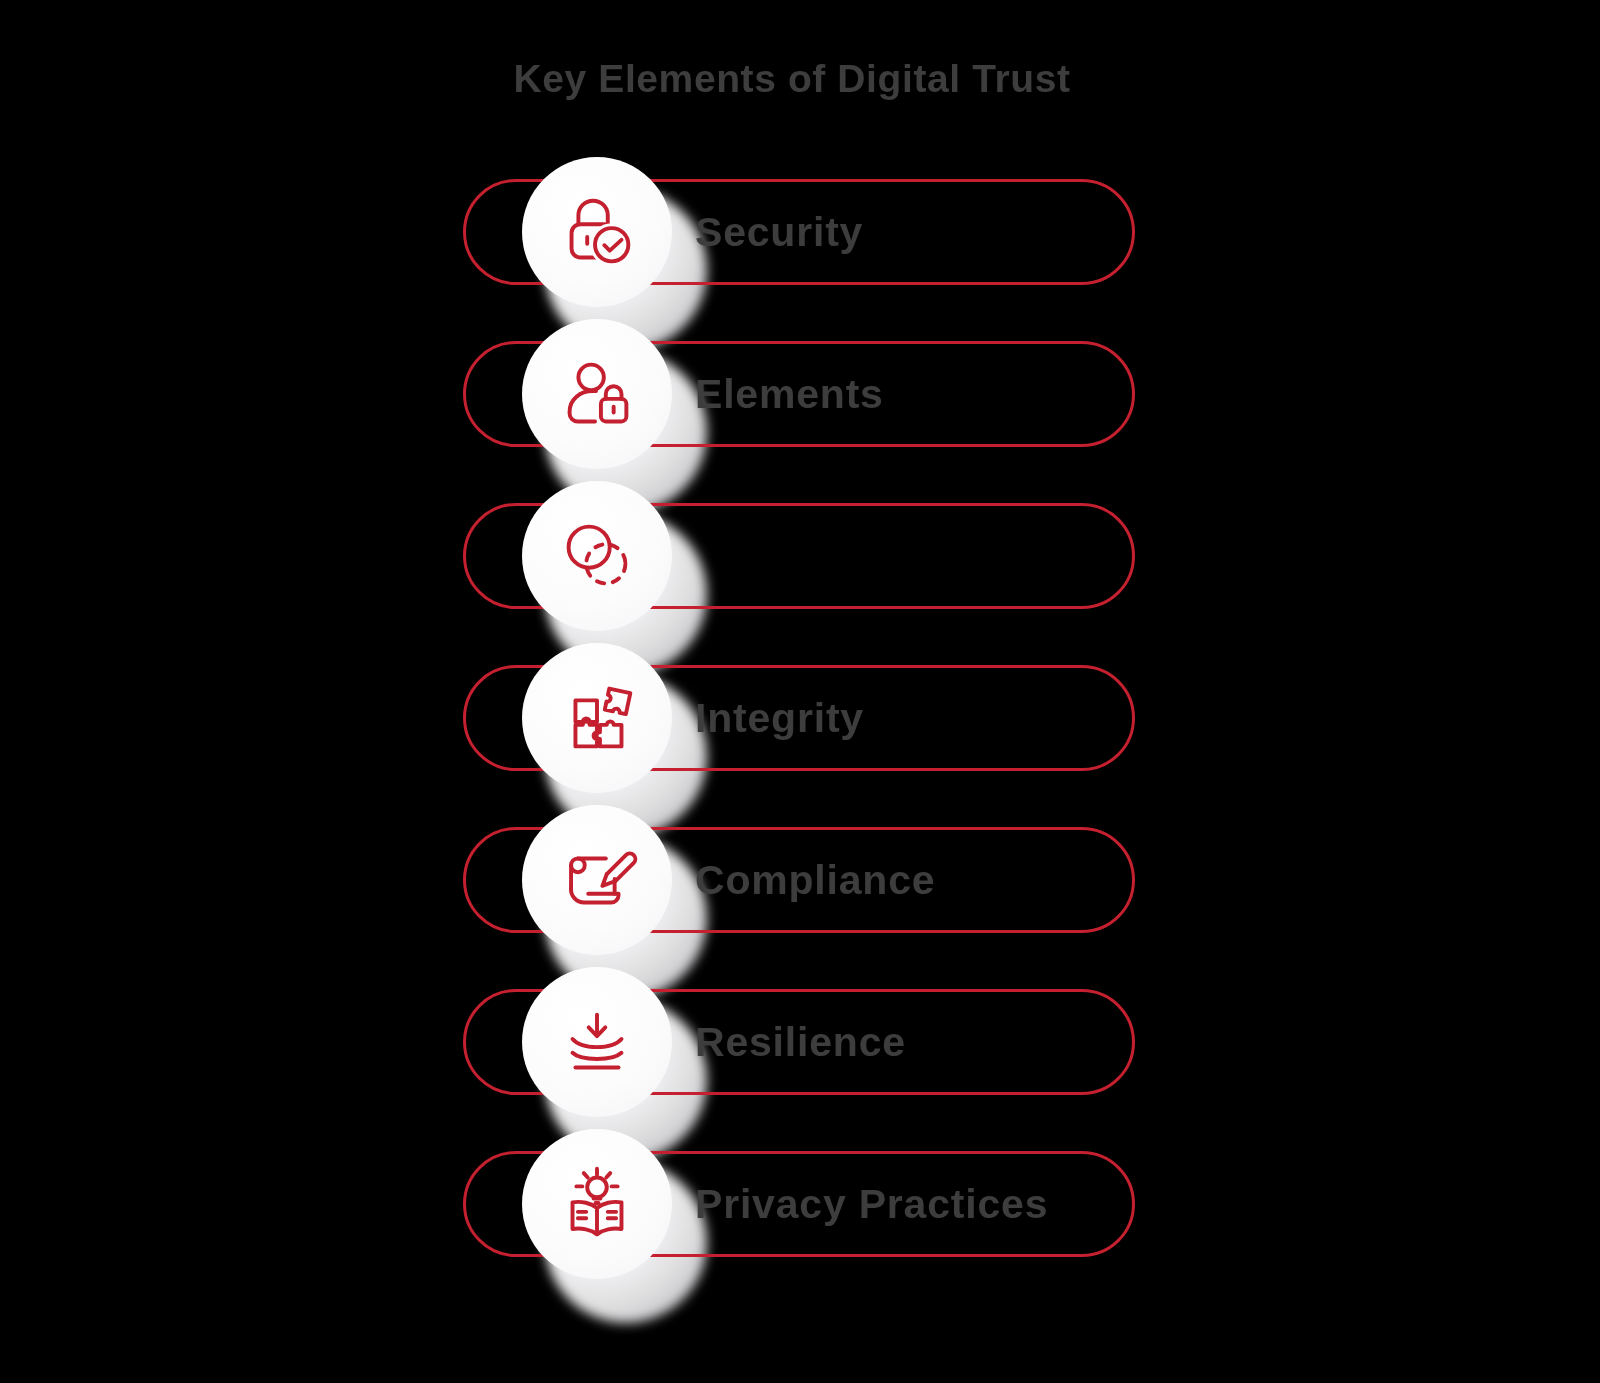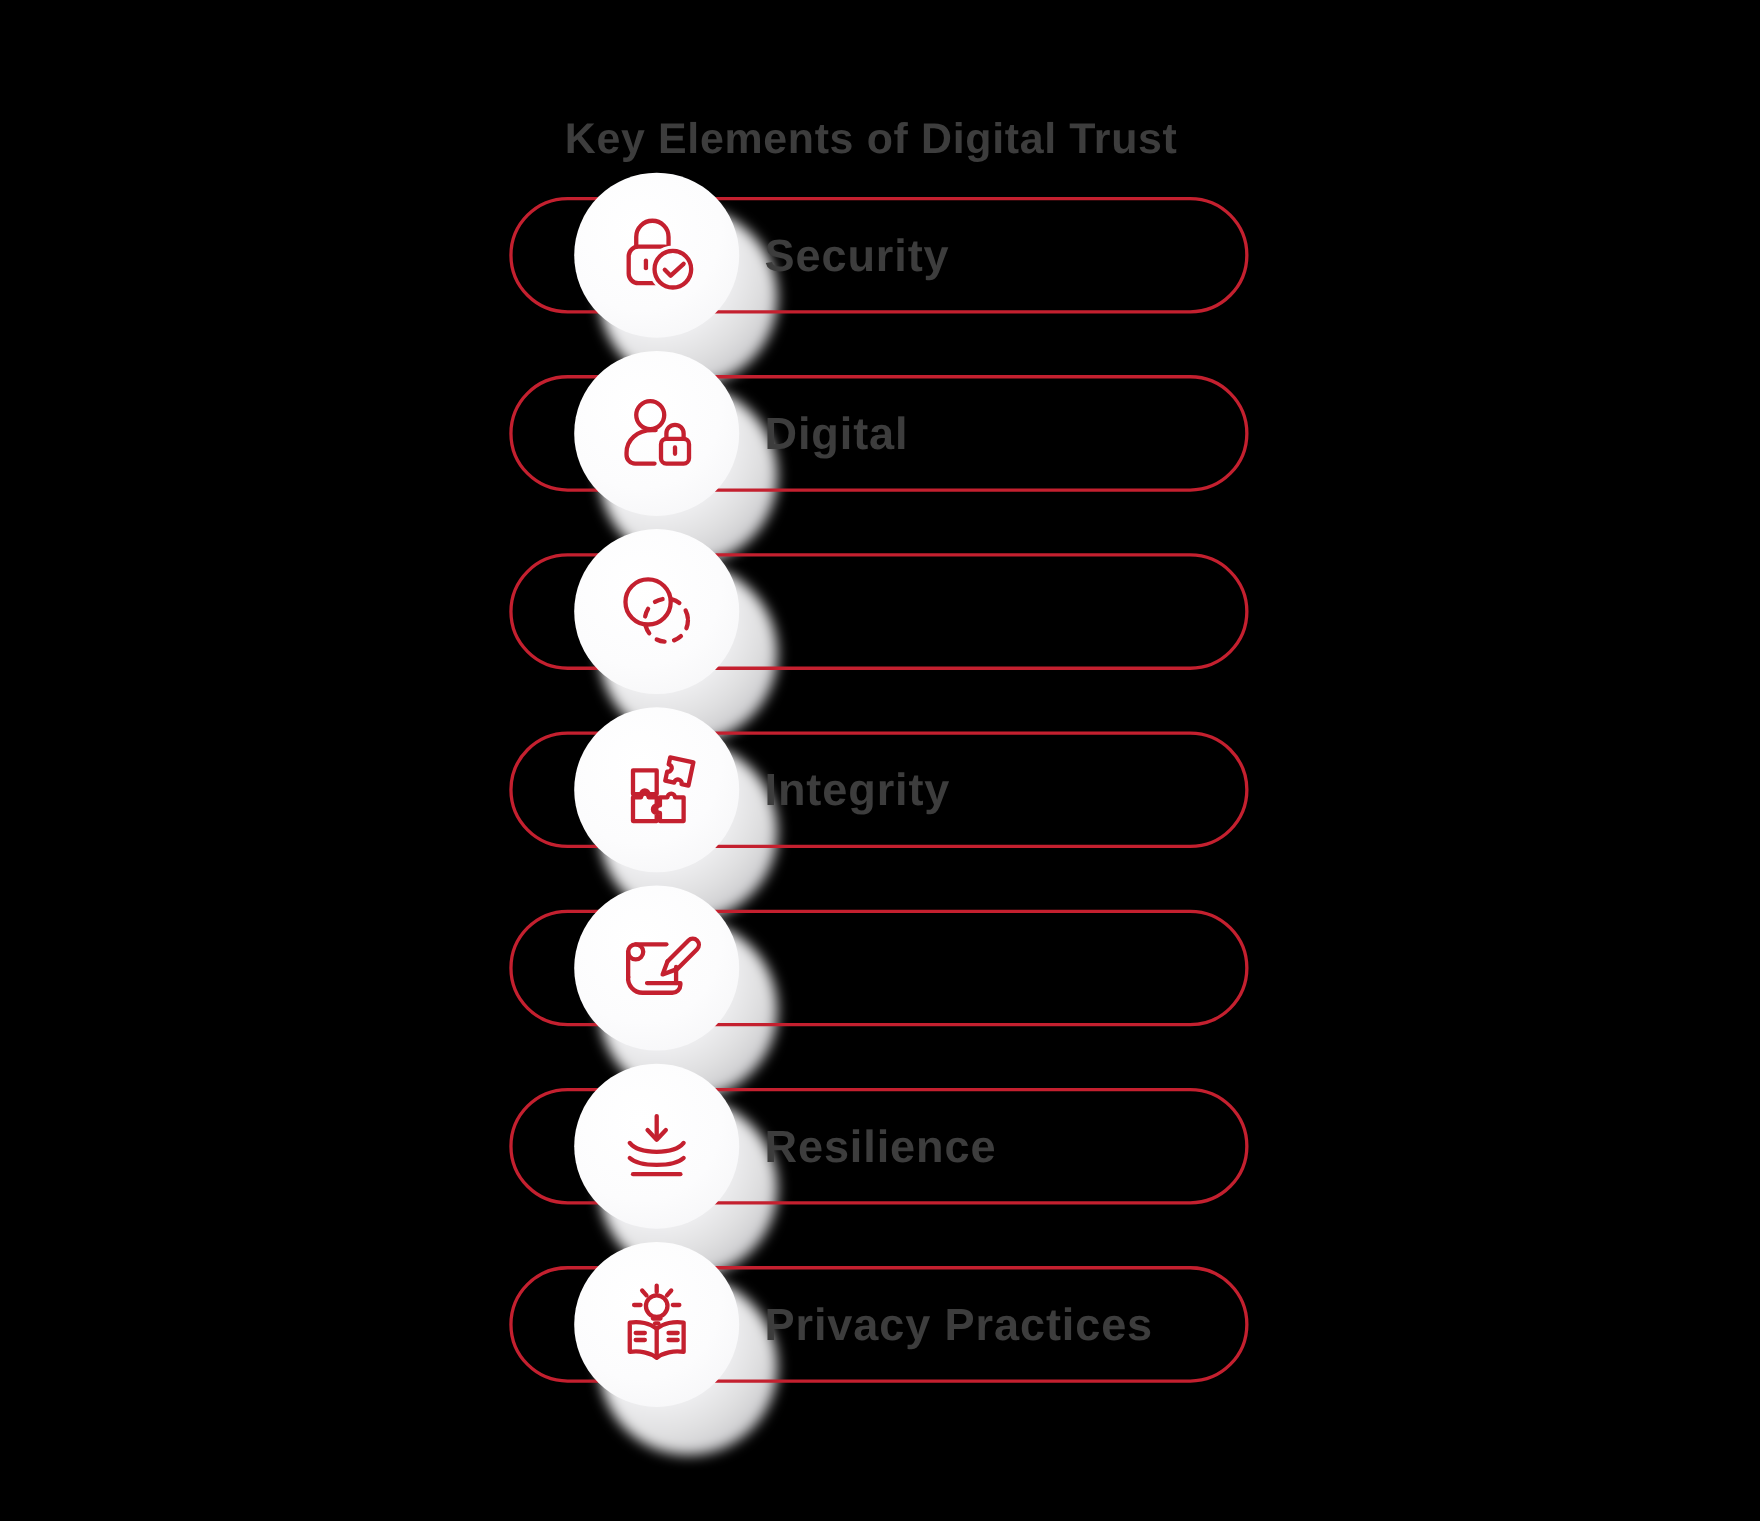--- a/index.html
+++ b/index.html
@@ -9,21 +9,21 @@
     --circle-fill:#fdfdfe;
   }
   *{margin:0;padding:0;box-sizing:border-box;}
   html,body{width:1600px;height:1383px;background:var(--bg);overflow:hidden;}
   .canvas{
     position:relative;width:1600px;height:1383px;background:var(--bg);
     font-family:"Liberation Sans", sans-serif;
   }
   .title{
     position:absolute;top:57px;left:0;right:16px;text-align:center;
-    font-size:39px;font-weight:600;letter-spacing:0.6px;color:var(--text);margin-top:48px;
+    font-size:39px;font-weight:600;letter-spacing:0.6px;color:var(--text);
   }
   .rows{position:absolute;top:151px;left:0;width:1600px;text-align:center;}
   .row{position:relative;width:1600px;height:162px;}
   .pill{
     position:absolute;left:463px;top:28px;width:672px;height:106px;
     border:3px solid var(--accent);border-radius:53px;background:transparent;
   }
   .blob{
     position:absolute;left:545px;top:38px;width:162px;height:162px;border-radius:50%;
     background:radial-gradient(circle at 32% 30%, #ffffff 0%, #f2f2f4 38%, #dededf 62%, #c9c9cc 78%, rgba(185,185,190,0.25) 92%, rgba(0,0,0,0) 100%);
@@ -80,21 +80,21 @@
         <span class="icon">
           <svg viewBox="0 0 96 96">
             <circle cx="42" cy="31" r="13"></circle>
             <path d="M47 45 h-3 c-14 0 -24 9 -24 21 v2 a8 8 0 0 0 8 8 h18"></path>
             <rect x="52" y="53" width="26" height="23" rx="5"></rect>
             <path d="M57 53 v-5 a8 8 0 0 1 16 0 v5"></path>
             <path d="M65 61 v6"></path>
           </svg>
         </span>
       </div>
-      <span class="label">Digital</span>
+      <span class="label">Elements</span>
     </div>
 
     <div class="row">
       <div class="blob"></div>
       <div class="pill"></div>
       <div class="circle">
         <span class="icon">
           <svg viewBox="0 0 96 96">
             <circle cx="40" cy="39" r="21"></circle>
             <circle class="dashed" cx="57" cy="56" r="20"></circle>
@@ -128,20 +128,21 @@
             <circle cx="28.5" cy="33" r="7"></circle>
             <path d="M28.5 26 H57"></path>
             <path d="M21.5 33 V57"></path>
             <path d="M21.5 56 a13.5 13.5 0 0 0 13.5 15 H62.5 A7.5 7.5 0 0 0 70 63.5 V62 H39"></path>
             <path d="M66 47 V62"></path>
             <path d="M58 42 L77.5 22.5 a5.5 5.5 0 0 1 8 8 L66 50"></path>
             <path d="M58 42 l-4.5 12 12 -4.5"></path>
           </svg>
         </span>
       </div>
+      <span class="label">Compliance</span>
     </div>
 
     <div class="row">
       <div class="blob"></div>
       <div class="pill"></div>
       <div class="circle">
         <span class="icon">
           <svg viewBox="0 0 96 96">
             <path d="M48 20 V40"></path>
             <path d="M39.5 33 L48 42 L56.5 33"></path>

